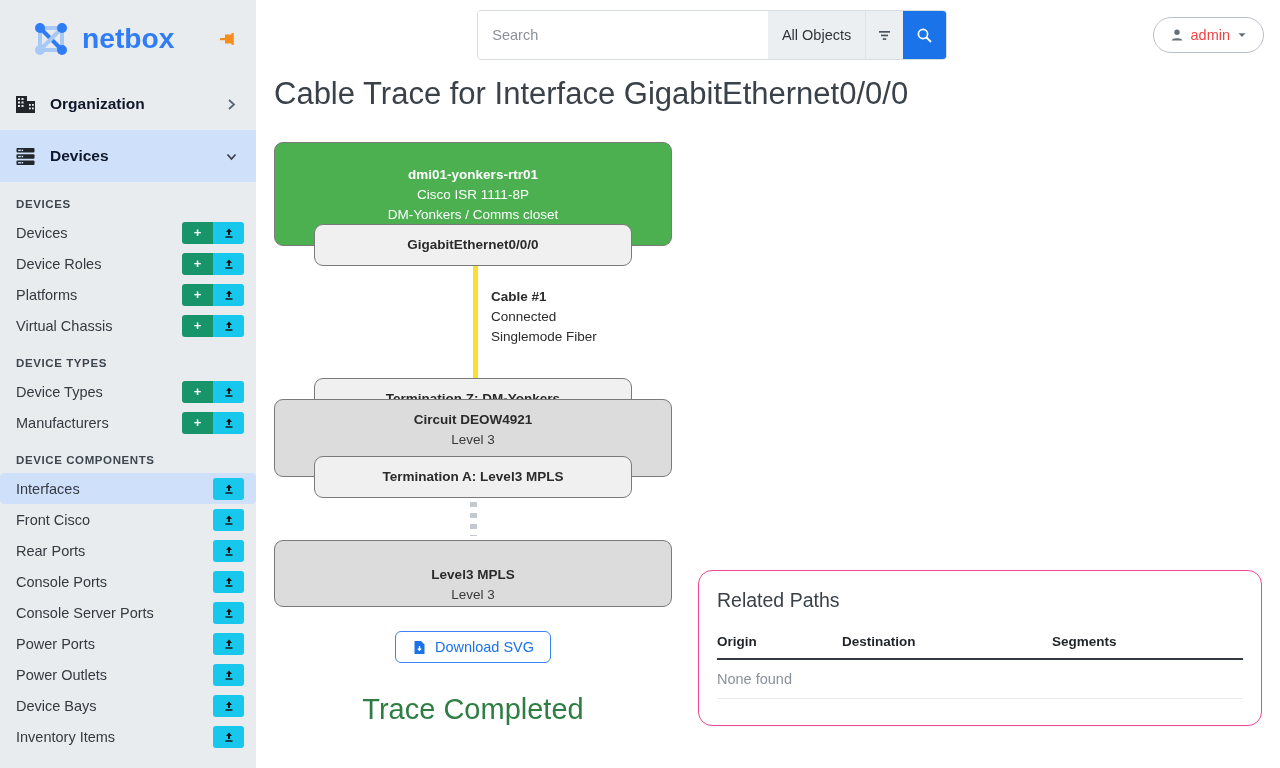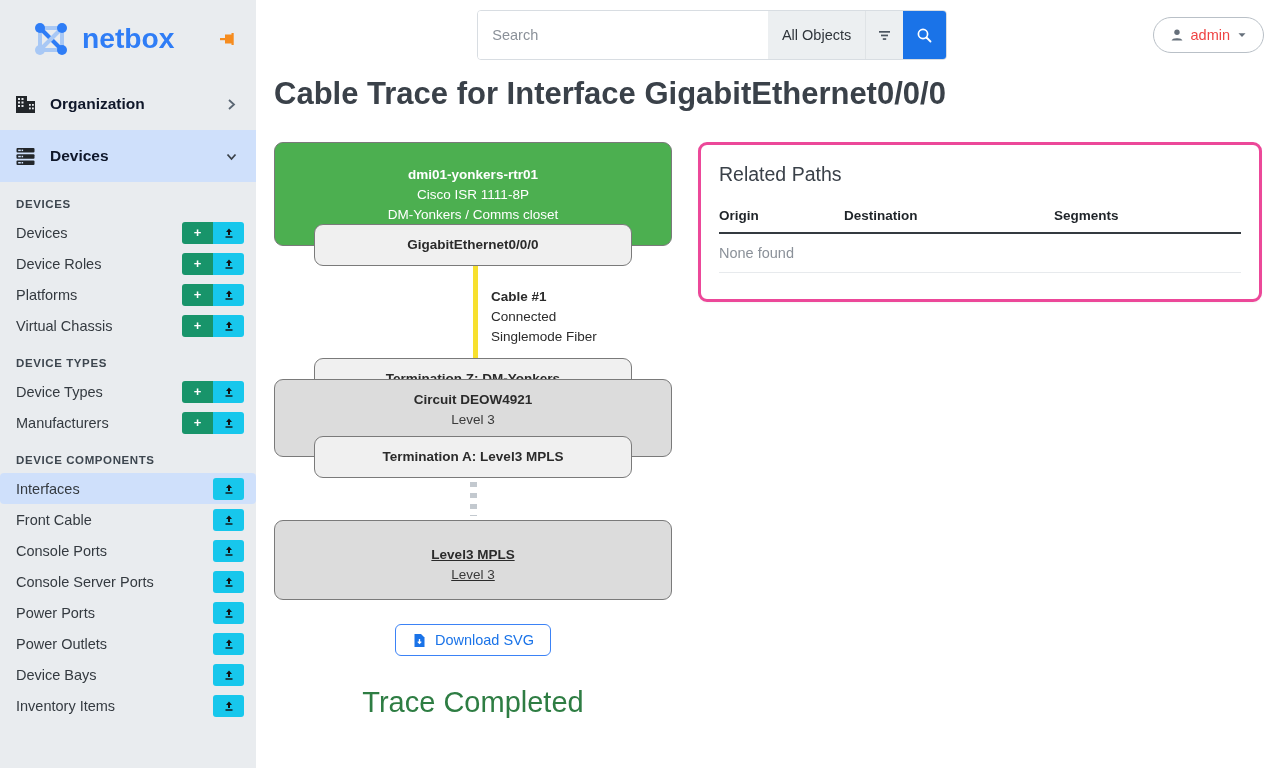--- a/index.html
+++ b/index.html
@@ -148,31 +148,31 @@
     border-radius: 18px;
     font-size: 14.5px;
     color: #ef4444;
     cursor: pointer;
     background: #fff;
     white-space: nowrap;
   }
 
   .page-title {
     font-size: 31px;
-    font-weight: bold;
+    font-weight: normal;
     color: #3a4149;
     padding: 0 0 0 18px;
     margin: 6px 11px 0 0;
   }
 
   .content {
     display: flex;
     padding: 30px 18px 0 18px;
     gap: 24px;
-    align-items: flex-start;
+    align-items: flex-end;
   }
 
   
   .trace-col { width: 400px; flex: 0 0 400px; position: relative; }
   .trace { position: relative; width: 398px; }
 
   .node {
     border: 1px solid #7a7a7a;
     border-radius: 9px;
     text-align: center;
@@ -207,29 +207,28 @@
     margin-top: -21px;
     position: relative; z-index: 2;
   }
   .node-circuit .n-title { font-size: 13.5px; font-weight: bold; line-height: 20px; }
   .node-circuit .n-sub { font-size: 13.5px; line-height: 20px; color: #3a3a3a; }
 
   .node-provider {
     background: #dcdcdc;
     color: #2b2b2b;
     padding: 24px 10px;
-    height: 80px;
-    text-decoration: underline;
+    height: 67px;
   }
   .node-provider .n-title { font-size: 13.5px; font-weight: bold; line-height: 20px; }
   .node-provider .n-sub { font-size: 13.5px; line-height: 20px; color: #3a3a3a; }
 
   .cable-seg {
     position: relative;
-    height: 92px;
+    height: 112px;
   }
   .cable-line {
     position: absolute;
     left: 199px; top: 0; bottom: 0;
     width: 5px;
     background: #f7e02e;
   }
   .cable-info {
     position: absolute;
     left: 217px; top: 21px;
@@ -262,22 +261,22 @@
   .trace-done {
     text-align: center;
     color: #2e7d43;
     font-size: 29px;
     margin-top: 30px;
   }
 
   
   .card {
     flex: 1;
-    border: 3px solid #ec4899;
-    border-radius: 9px;
+    border: 1px solid #ec4899;
+    border-radius: 14px;
     background: #fff;
     padding: 18px 18px 26px 18px;
     box-shadow: 0 1px 2px rgba(0,0,0,.04);
   }
   .card-title { font-size: 19.5px; color: #3a4149; margin-bottom: 22px; }
   .tbl { width: 100%; border-collapse: collapse; }
   .tbl th {
     text-align: left;
     font-size: 13.5px;
     font-weight: bold;
@@ -457,21 +456,32 @@
       <span class="btn-group">
         <span class="mini-btn mini-imp solo">
           <svg width="12" height="12" viewBox="0 0 12 12">
               <path d="M6 1.5 L9 5 H7 V8 H5 V5 H3 Z" fill="#111"></path>
               <rect x="2.5" y="9.3" width="7" height="1.4" fill="#111"></rect>
             </svg>
         </span>
       </span>
     </div>
     <div class="nav-item">
-      <span class="ni-label">Front Cable</span>
+      <span class="ni-label">Front Cisco</span>
+      <span class="btn-group">
+        <span class="mini-btn mini-imp solo">
+          <svg width="12" height="12" viewBox="0 0 12 12">
+              <path d="M6 1.5 L9 5 H7 V8 H5 V5 H3 Z" fill="#111"></path>
+              <rect x="2.5" y="9.3" width="7" height="1.4" fill="#111"></rect>
+            </svg>
+        </span>
+      </span>
+    </div>
+    <div class="nav-item">
+      <span class="ni-label">Rear Ports</span>
       <span class="btn-group">
         <span class="mini-btn mini-imp solo">
           <svg width="12" height="12" viewBox="0 0 12 12">
               <path d="M6 1.5 L9 5 H7 V8 H5 V5 H3 Z" fill="#111"></path>
               <rect x="2.5" y="9.3" width="7" height="1.4" fill="#111"></rect>
             </svg>
         </span>
       </span>
     </div>
     <div class="nav-item">

